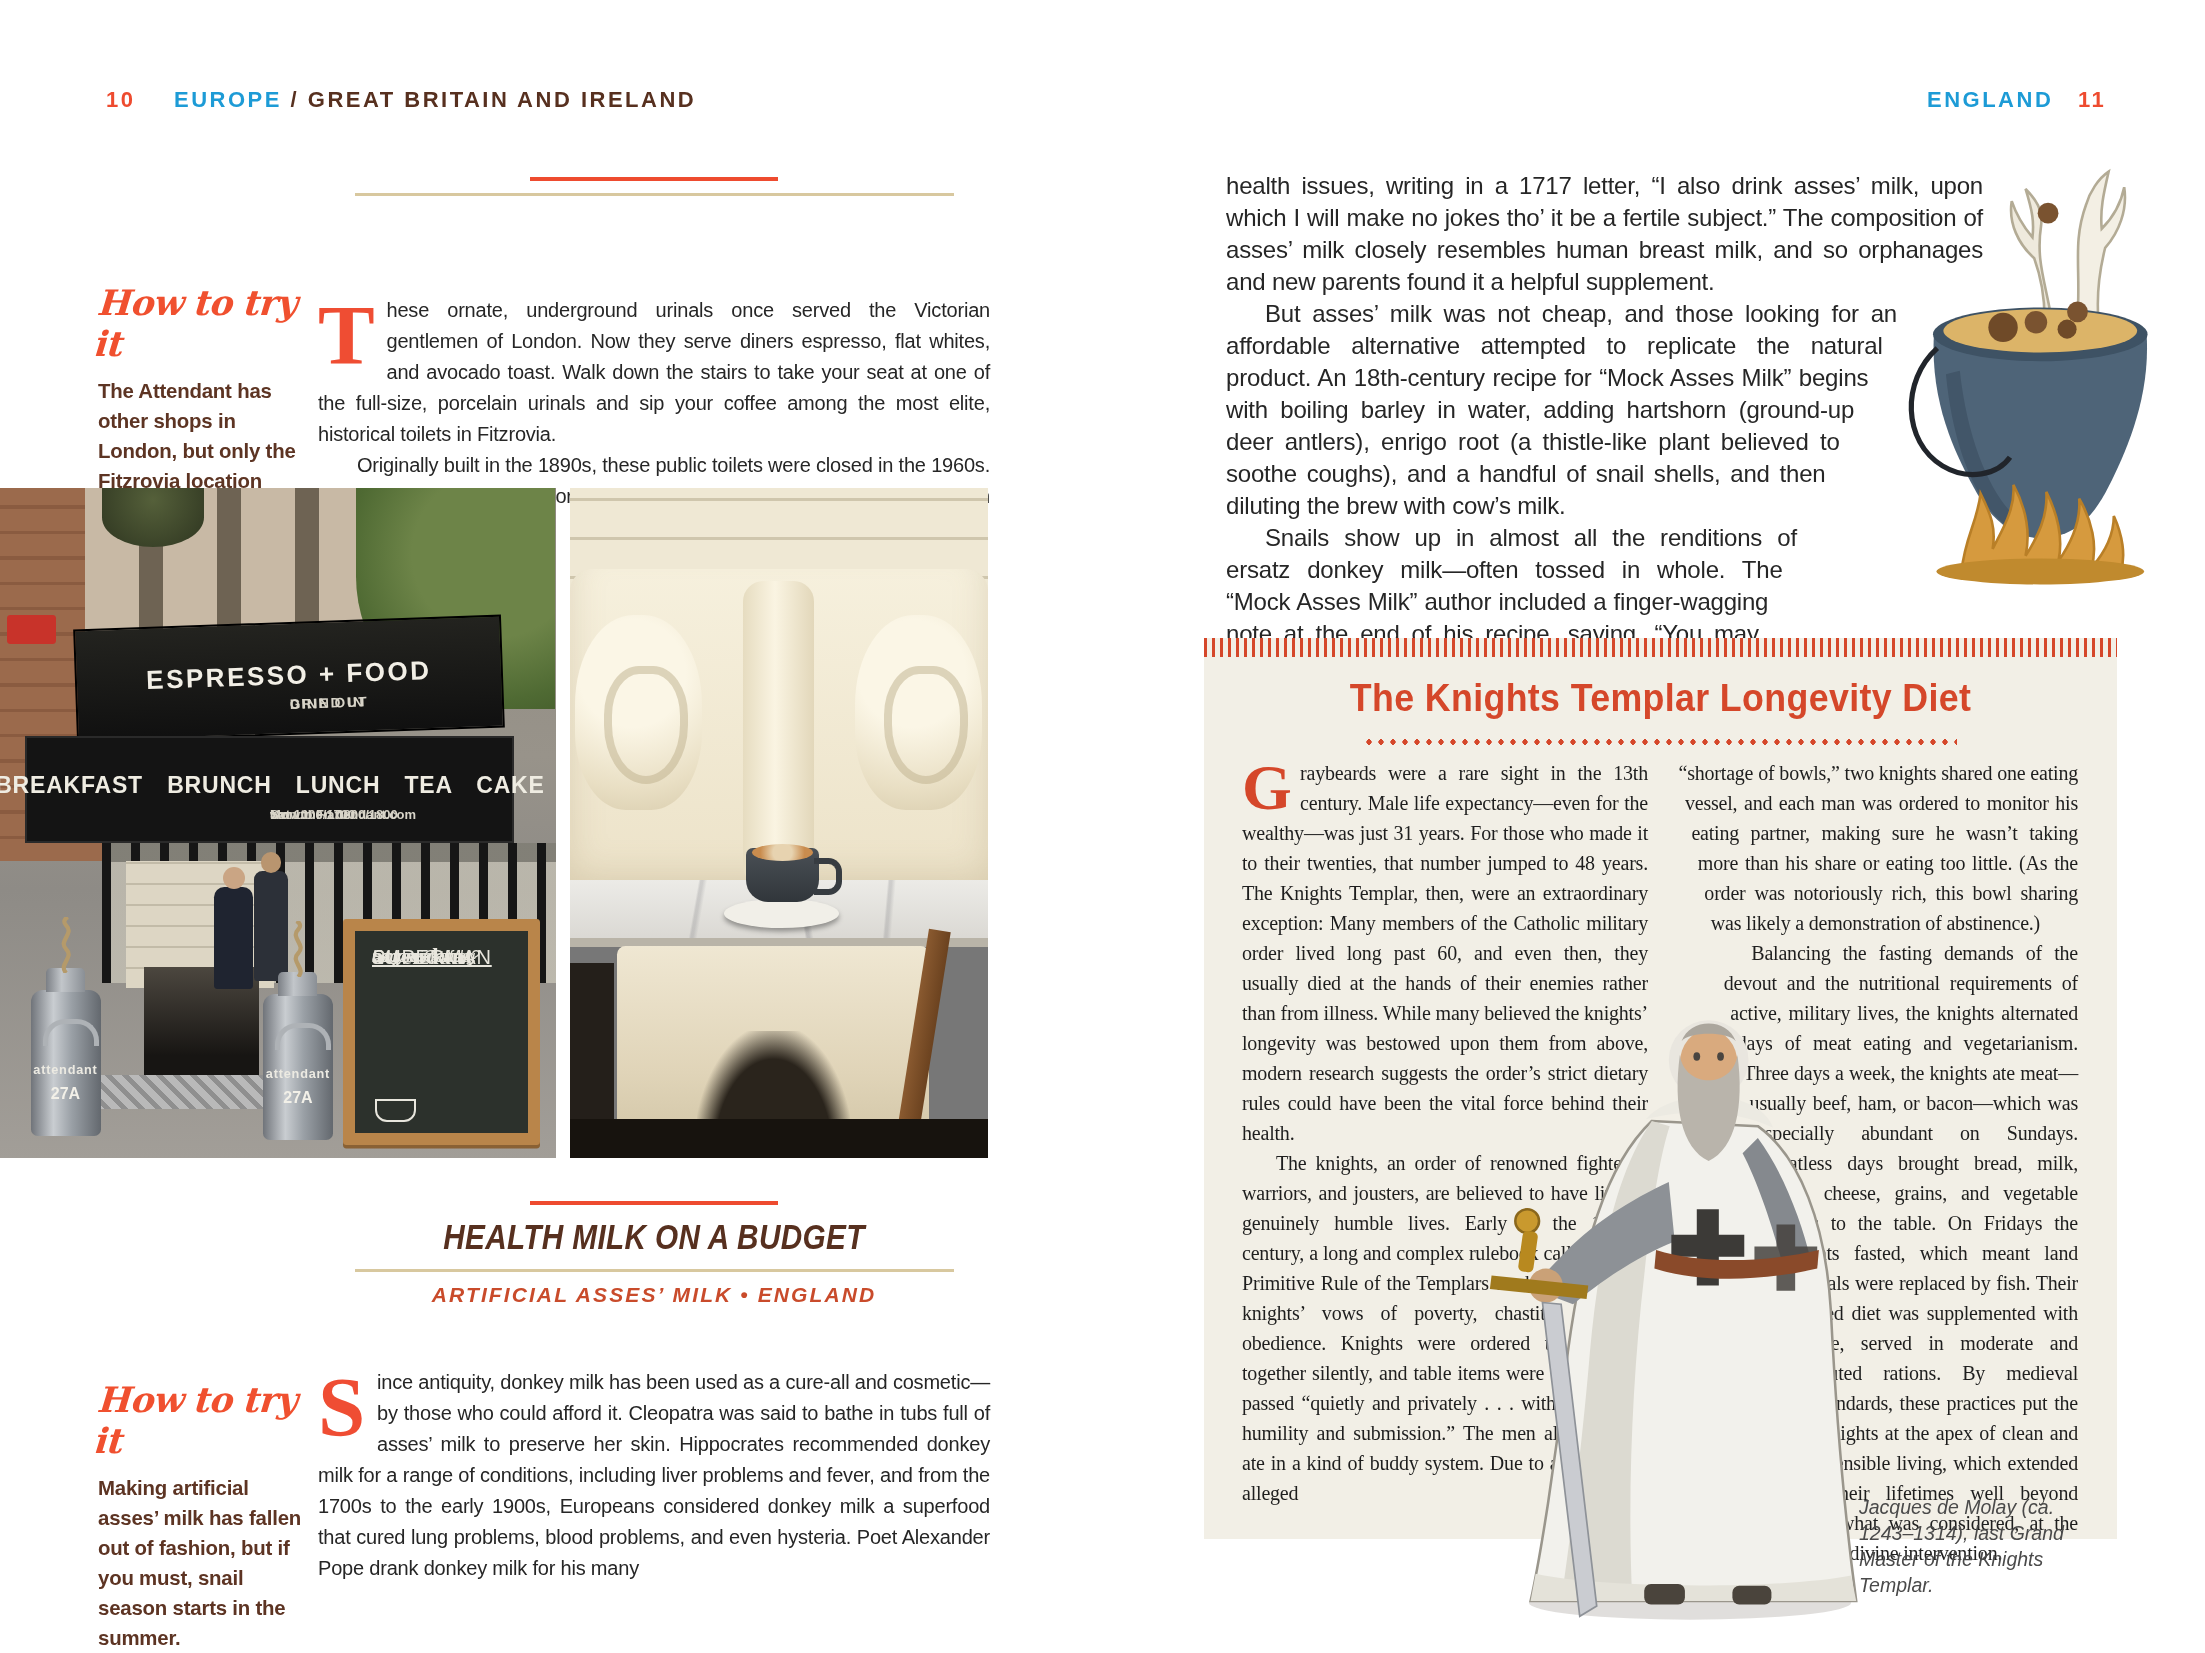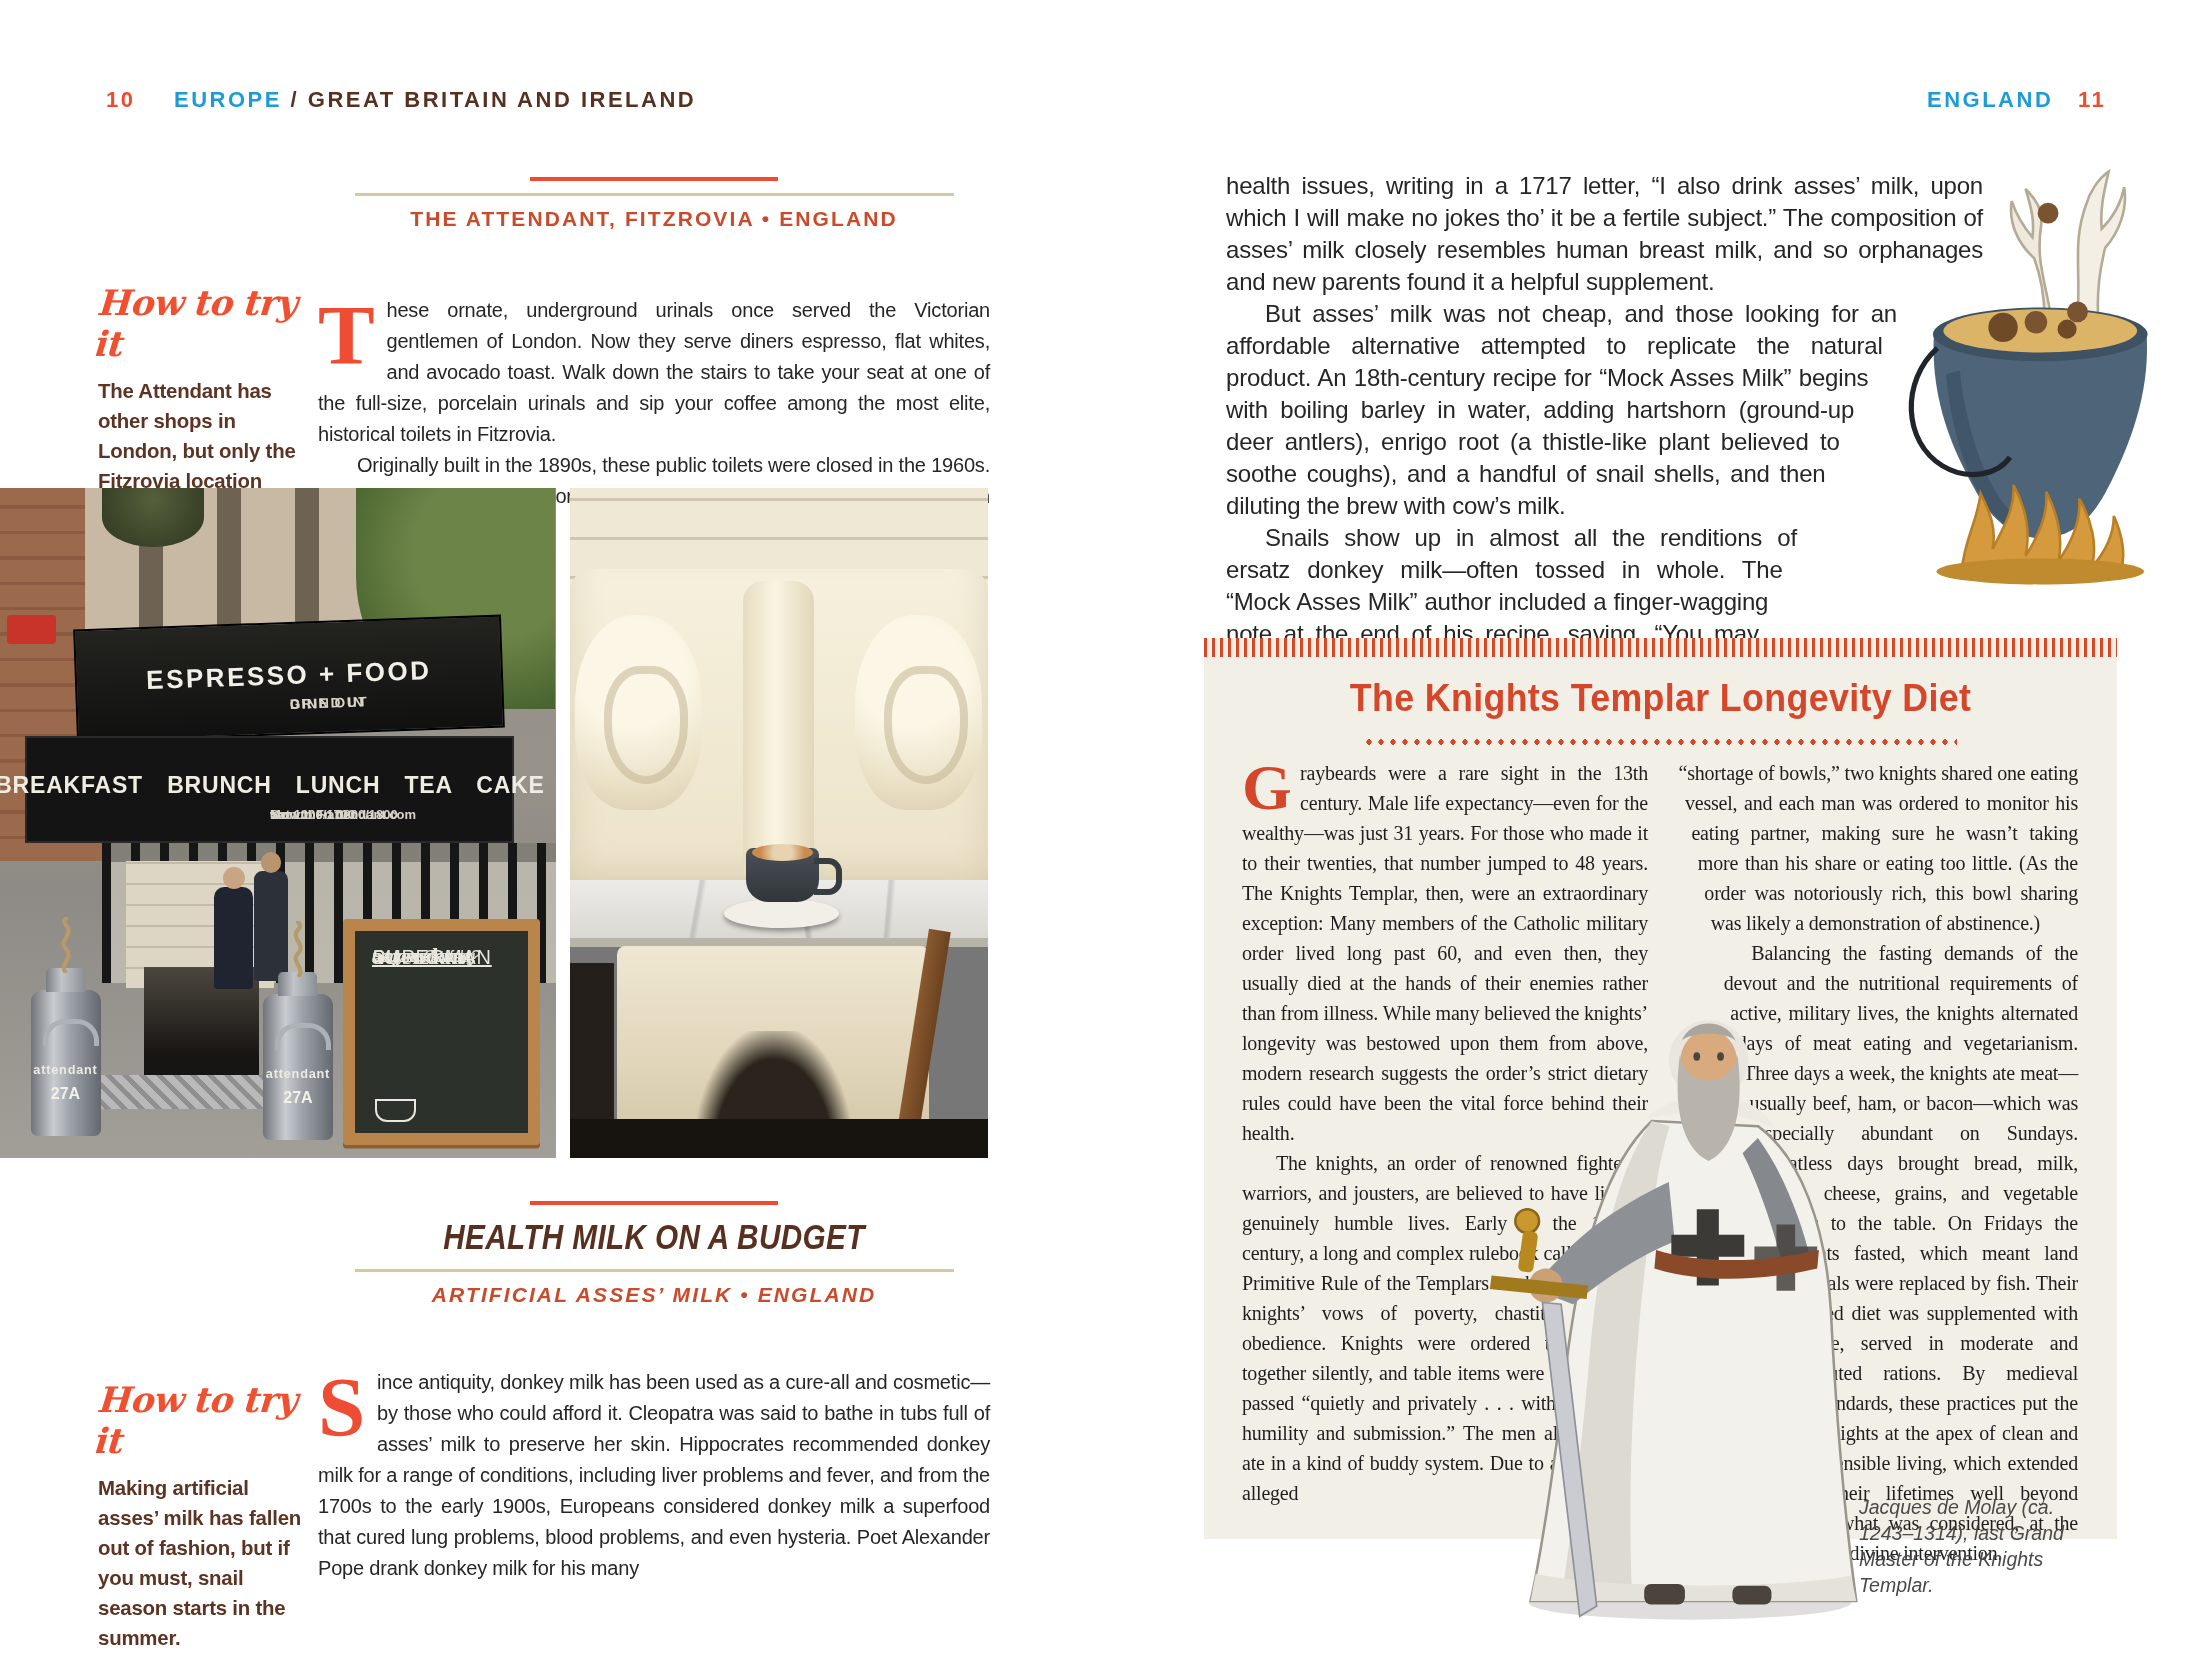--- a/index.html
+++ b/index.html
@@ -139,21 +139,20 @@
     <div class="runhead" style="left:84px;margin-left:22px;">
       <span class="pagenum">10</span>
     </div>
     <div class="runhead" style="left:174px;">
       <span class="crumb-region">EUROPE</span><span class="crumb-sep"> / </span><span class="crumb-section">GREAT BRITAIN AND IRELAND</span>
     </div>
 
     <div class="art-head" style="top:177px;">
       <div class="rule-red"></div>
       <div class="rule-tan"></div>
-      <h2 class="art-sub">THE ATTENDANT, FITZROVIA • ENGLAND</h2>
     </div>
 
     <aside class="howto" style="top:282px;">
       <div class="howto-head">How to try it</div>
       <div class="howto-body">The Attendant has other shops in London, but only the Fitzrovia location (27A Foley Street, London) has the urinals.</div>
     </aside>
 
     <div class="bodycopy" style="top:295px;">
       <p><span class="dropcap">T</span><span>hese ornate, underground urinals once served the Victorian gentlemen of London. Now they serve diners espresso, flat whites, and avocado toast. Walk down the stairs to take your seat at one of the full-size, porcelain urinals and sip your coffee among the most elite, historical toilets in Fitzrovia.</span></p>
       <p class="indent">Originally built in the 1890s, these public toilets were closed in the 1960s. They sat boarded up for more than 50 years before being reimagined as an upscale coffee bar.</p>

